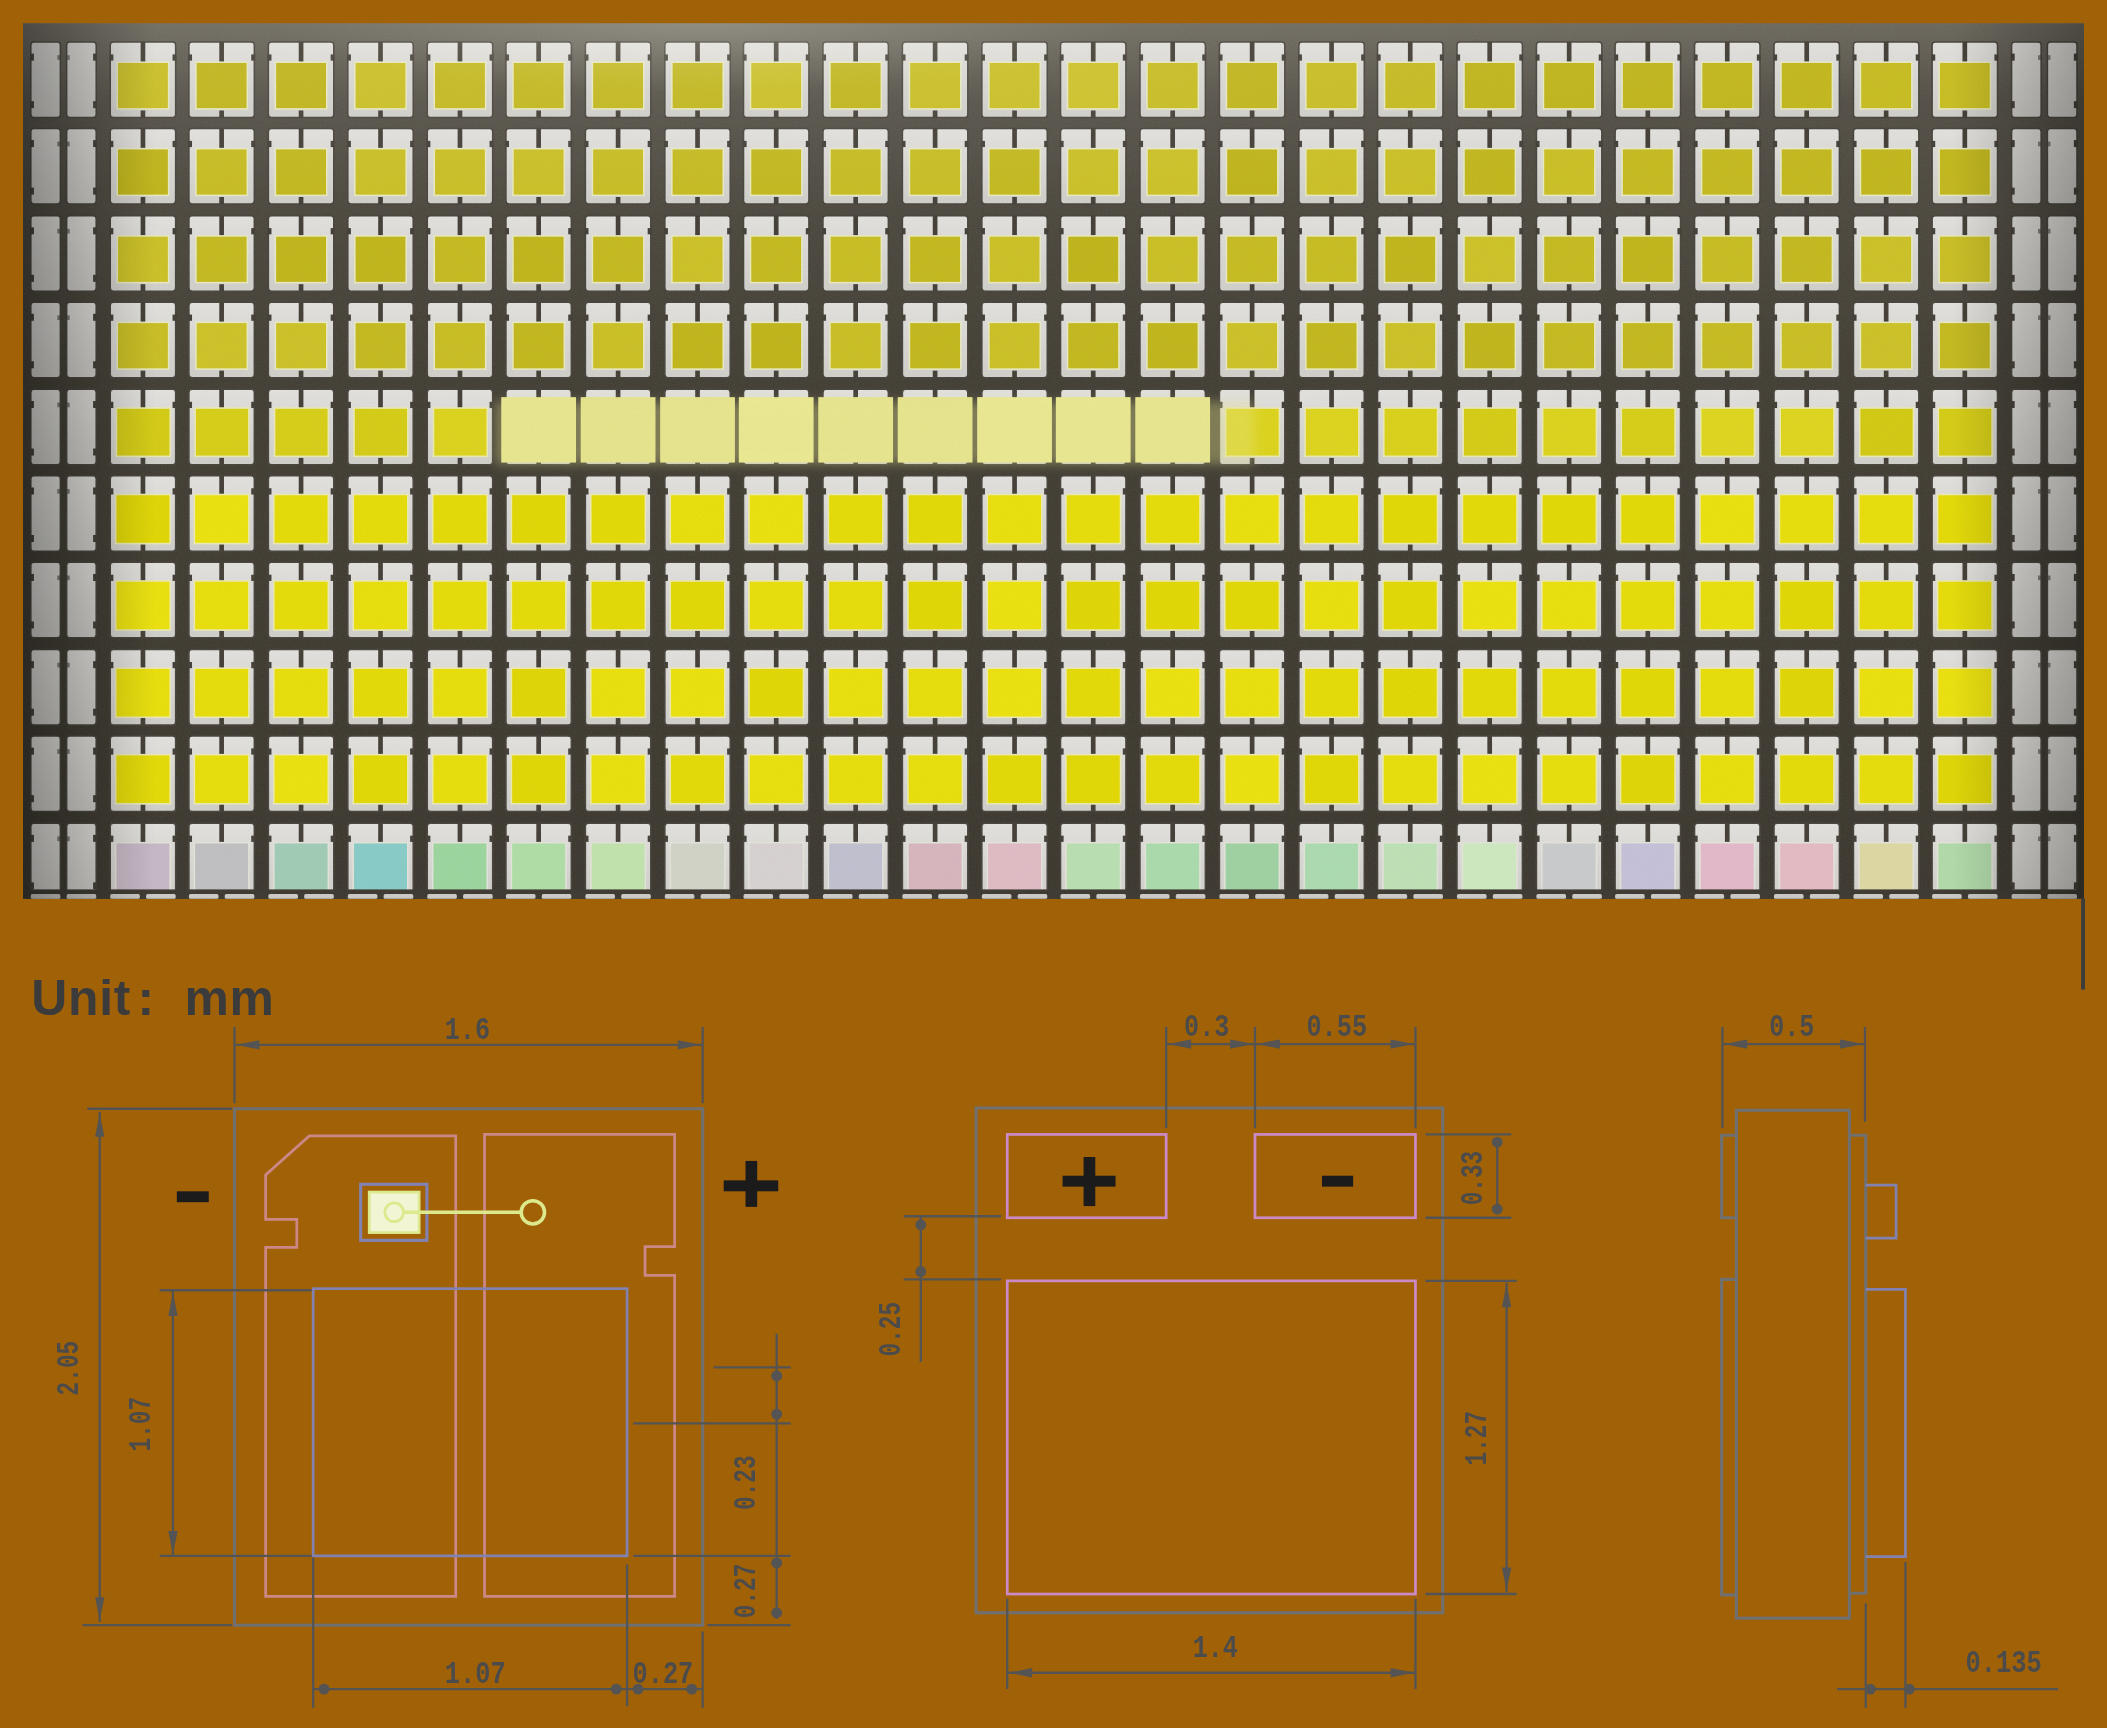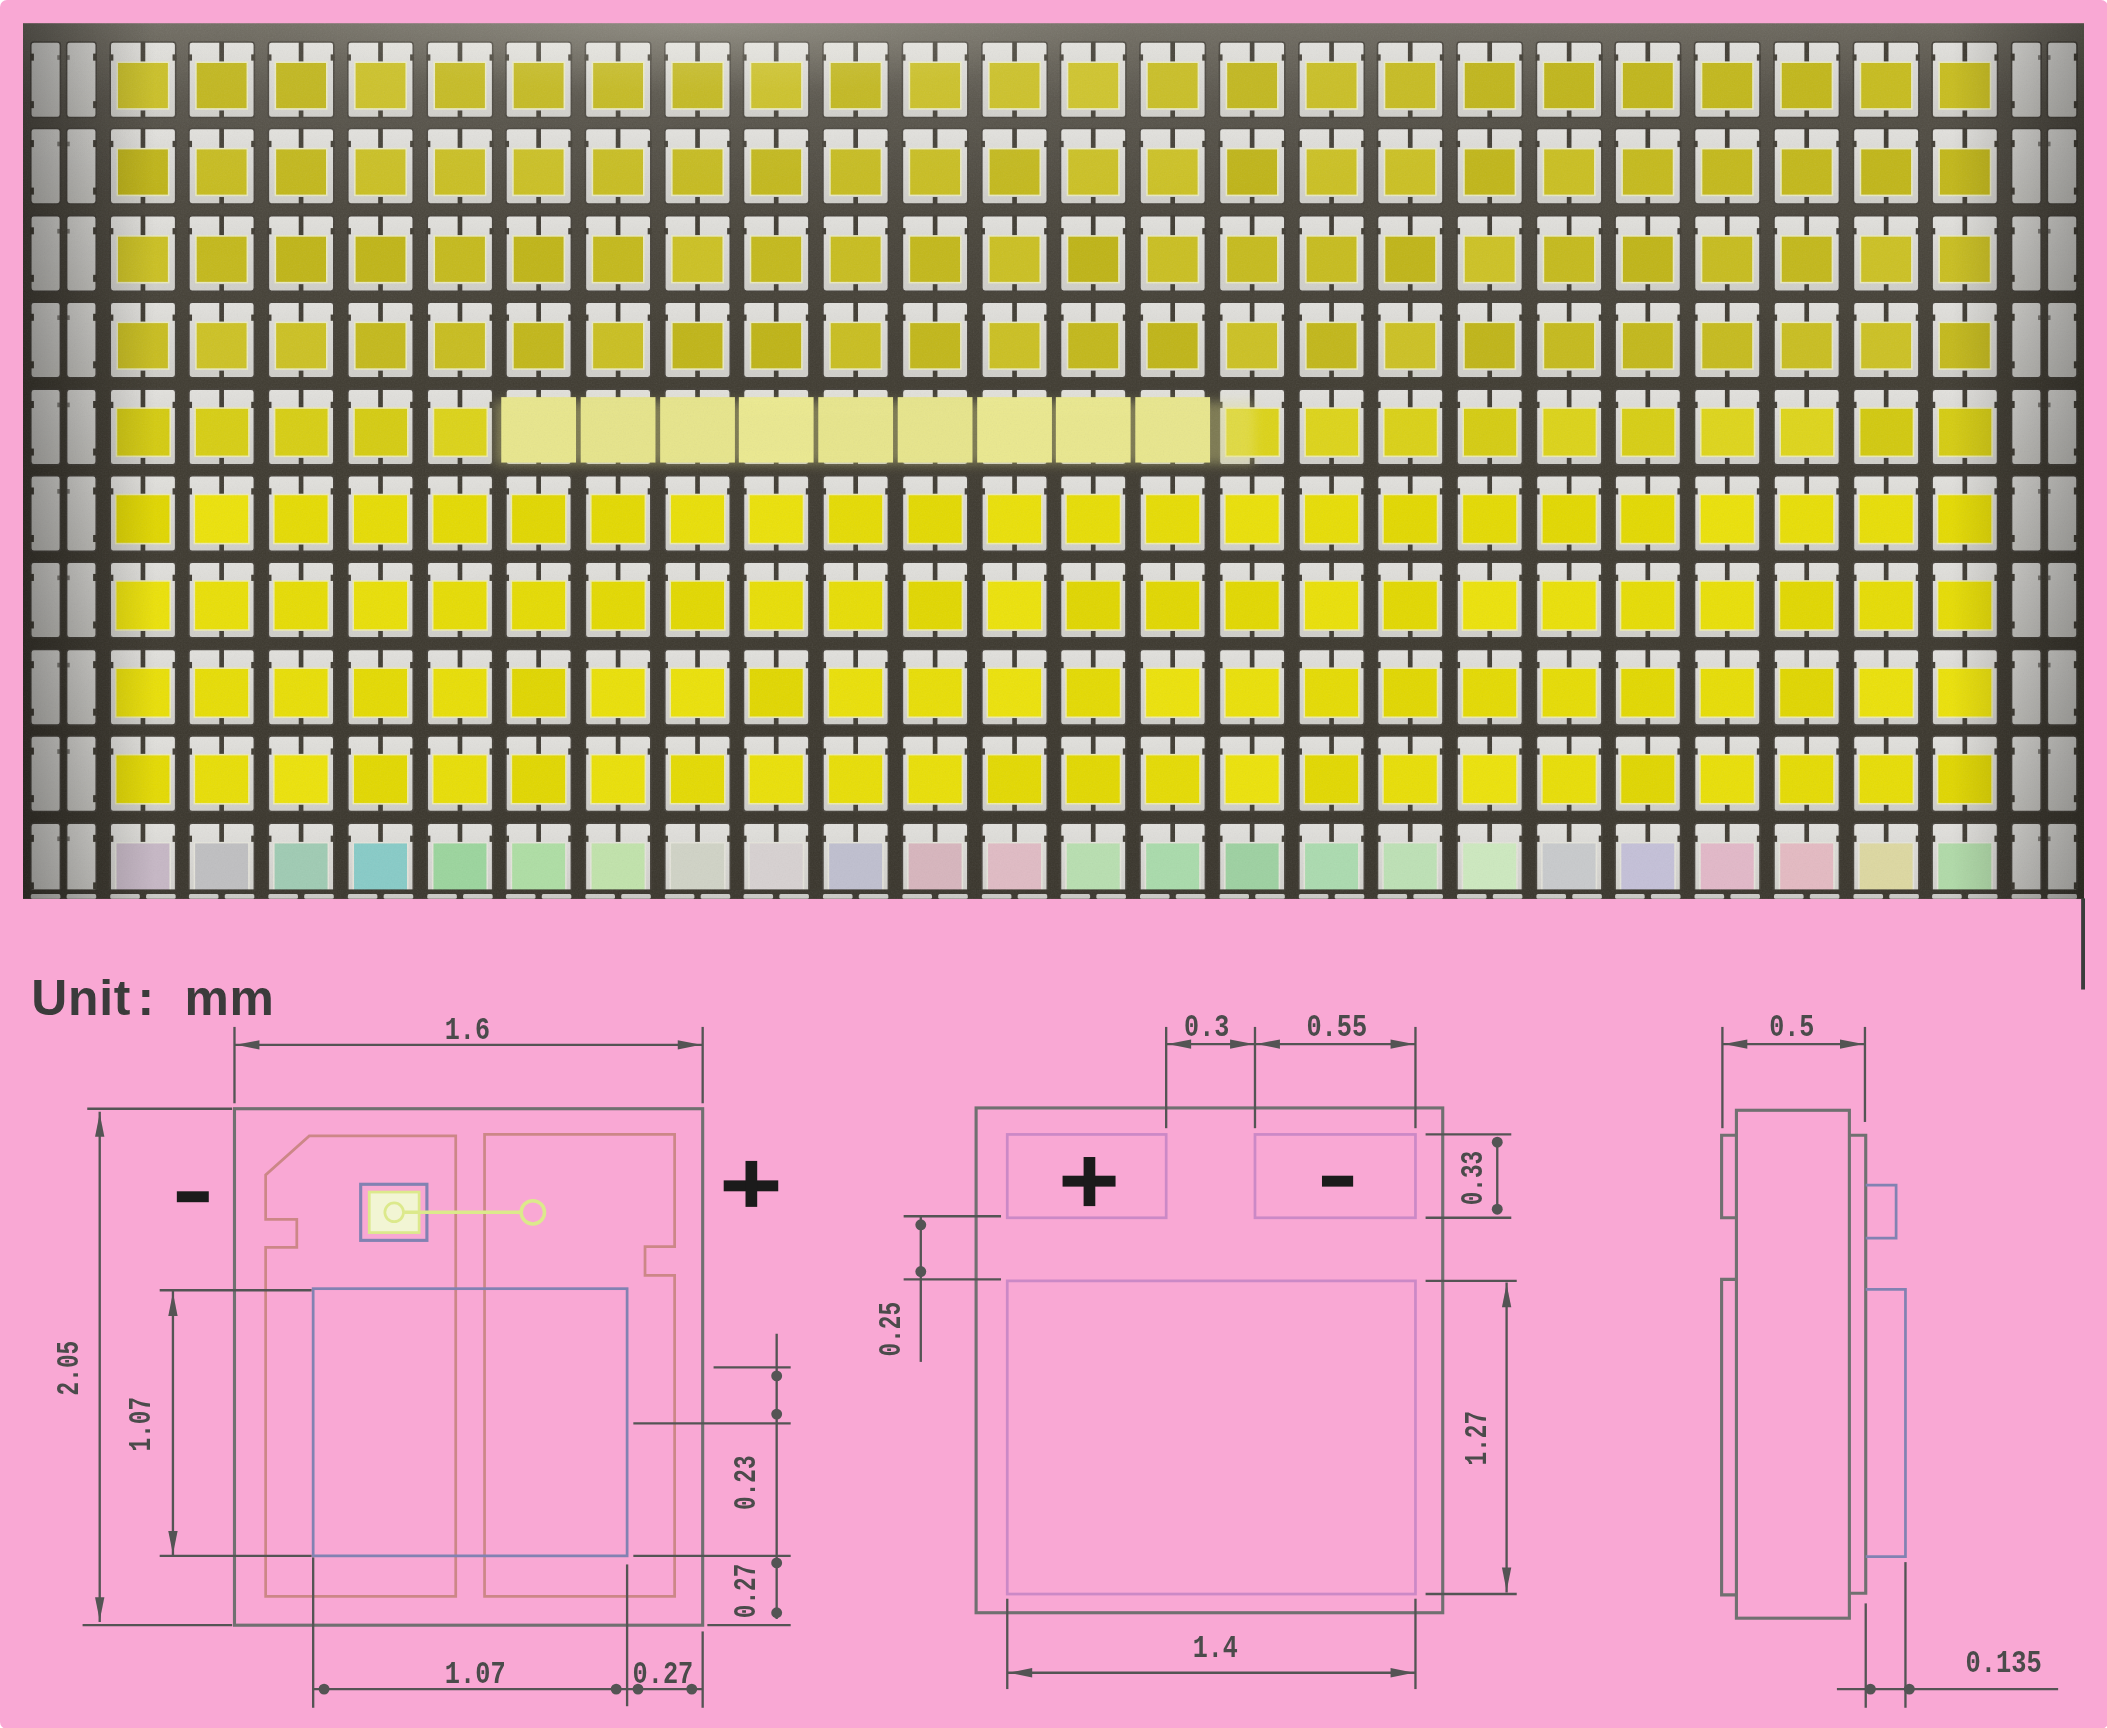--- a/index.html
+++ b/index.html
@@ -1,16 +1,16 @@
 <!DOCTYPE html>
 <html style="font-size:12.5px"><head>
 <meta charset="utf-8">
 <style>
 html,body{margin:0;padding:0;background:#ffffff;}
-#page{position:relative;width:2108px;height:1729px;background:#f9a8d4;overflow:hidden;border-radius:7px;}
+#page{position:relative;width:2108px;height:1729px;background:#a16207;overflow:hidden;}
 </style>
 </head>
 <body>
 <div id="page">
 
 <svg style="position:absolute;left:23.4px;top:22.6px" width="2061" height="876" viewBox="0 0 2646 1124">
 <defs>
 <linearGradient id="bgv" x1="0" y1="0" x2="0" y2="1">
 <stop offset="0" stop-color="#6a665c"></stop>
           <stop offset="0.09" stop-color="#514d44"></stop>

